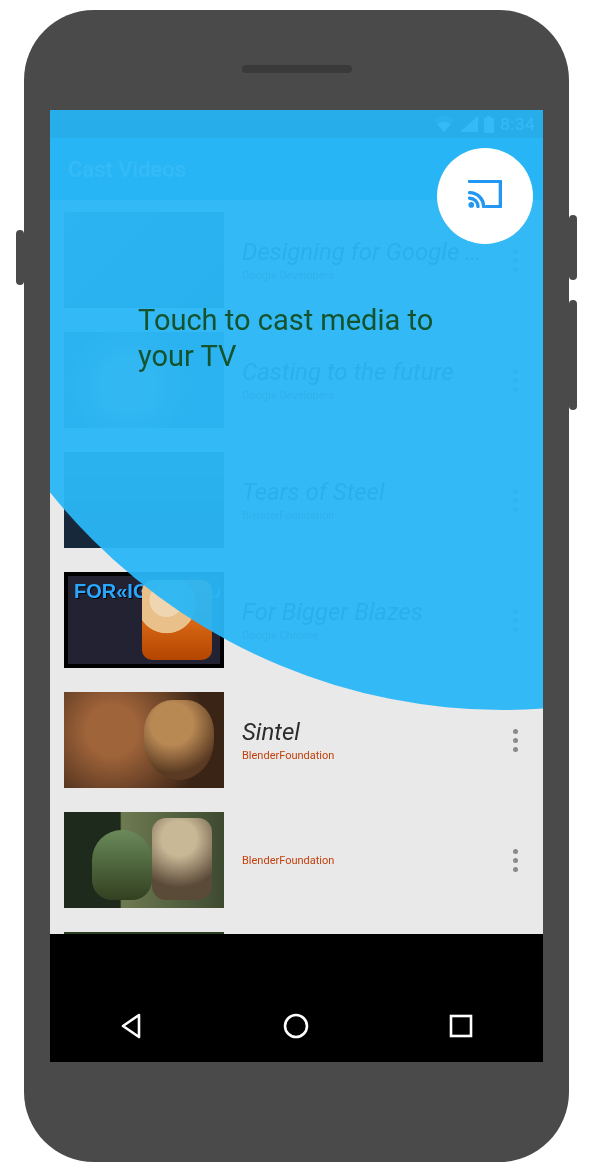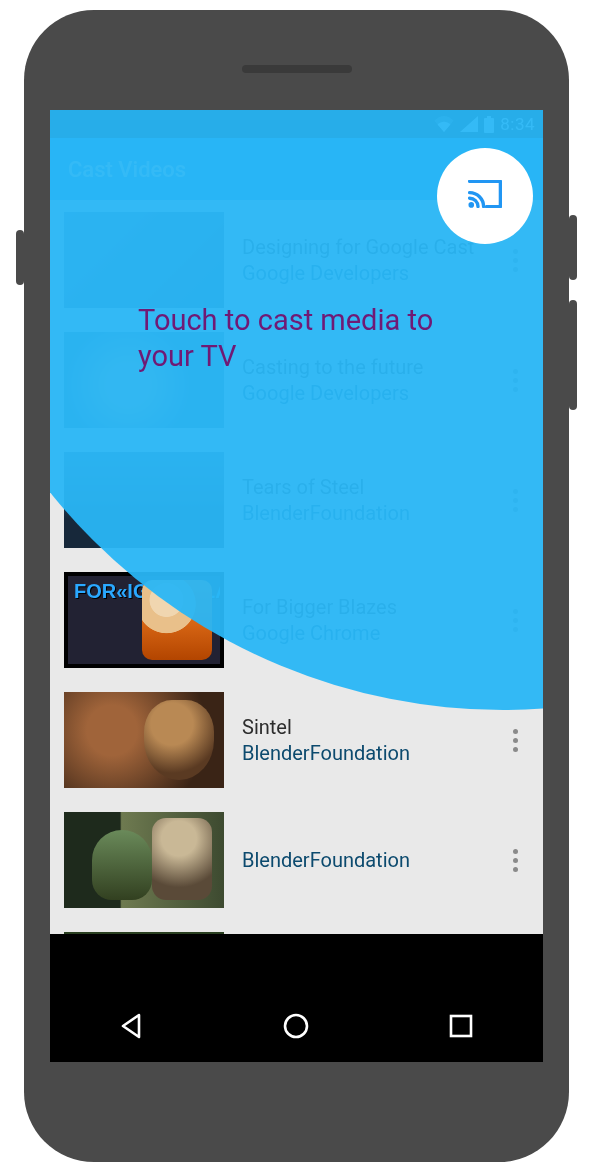--- a/index.html
+++ b/index.html
@@ -108,31 +108,32 @@
     background: #888;
     flex: 0 0 auto;
     position: relative;
     overflow: hidden;
   }
   .rowtext {
     flex: 1;
     min-width: 0;
   }
   .rtitle {
-    font-size: 20px;
+    font-size: 24px;
     color: #2d2d2d;
     line-height: 1.2;
     margin-bottom: 2px;
     white-space: nowrap;
     overflow: hidden;
     text-overflow: ellipsis;
+    font-style: italic;
   }
   .rsub {
-    font-size: 20px;
-    color: #0c4a6e;
+    font-size: 11px;
+    color: #c2410c;
   }
   .more {
     width: 28px;
     display: flex;
     flex-direction: column;
     align-items: center;
     gap: 4px;
     padding: 8px 2px;
     flex: 0 0 auto;
   }
@@ -220,21 +221,21 @@
     top: 38px;
     display:flex;
     align-items:center;
     justify-content:center;
   }
   .sc-text {
     position: absolute;
     left: 88px;
     top: 192px;
     right: 60px;
-    color: #701a75;
+    color: #14532d;
     font-size: 29px;
     font-weight: 400;
     line-height: 1.25;
   }
 
   
   .bottomstrip {
     position: absolute;
     left: 0; right: 0; bottom: 0;
     height: 56px;

